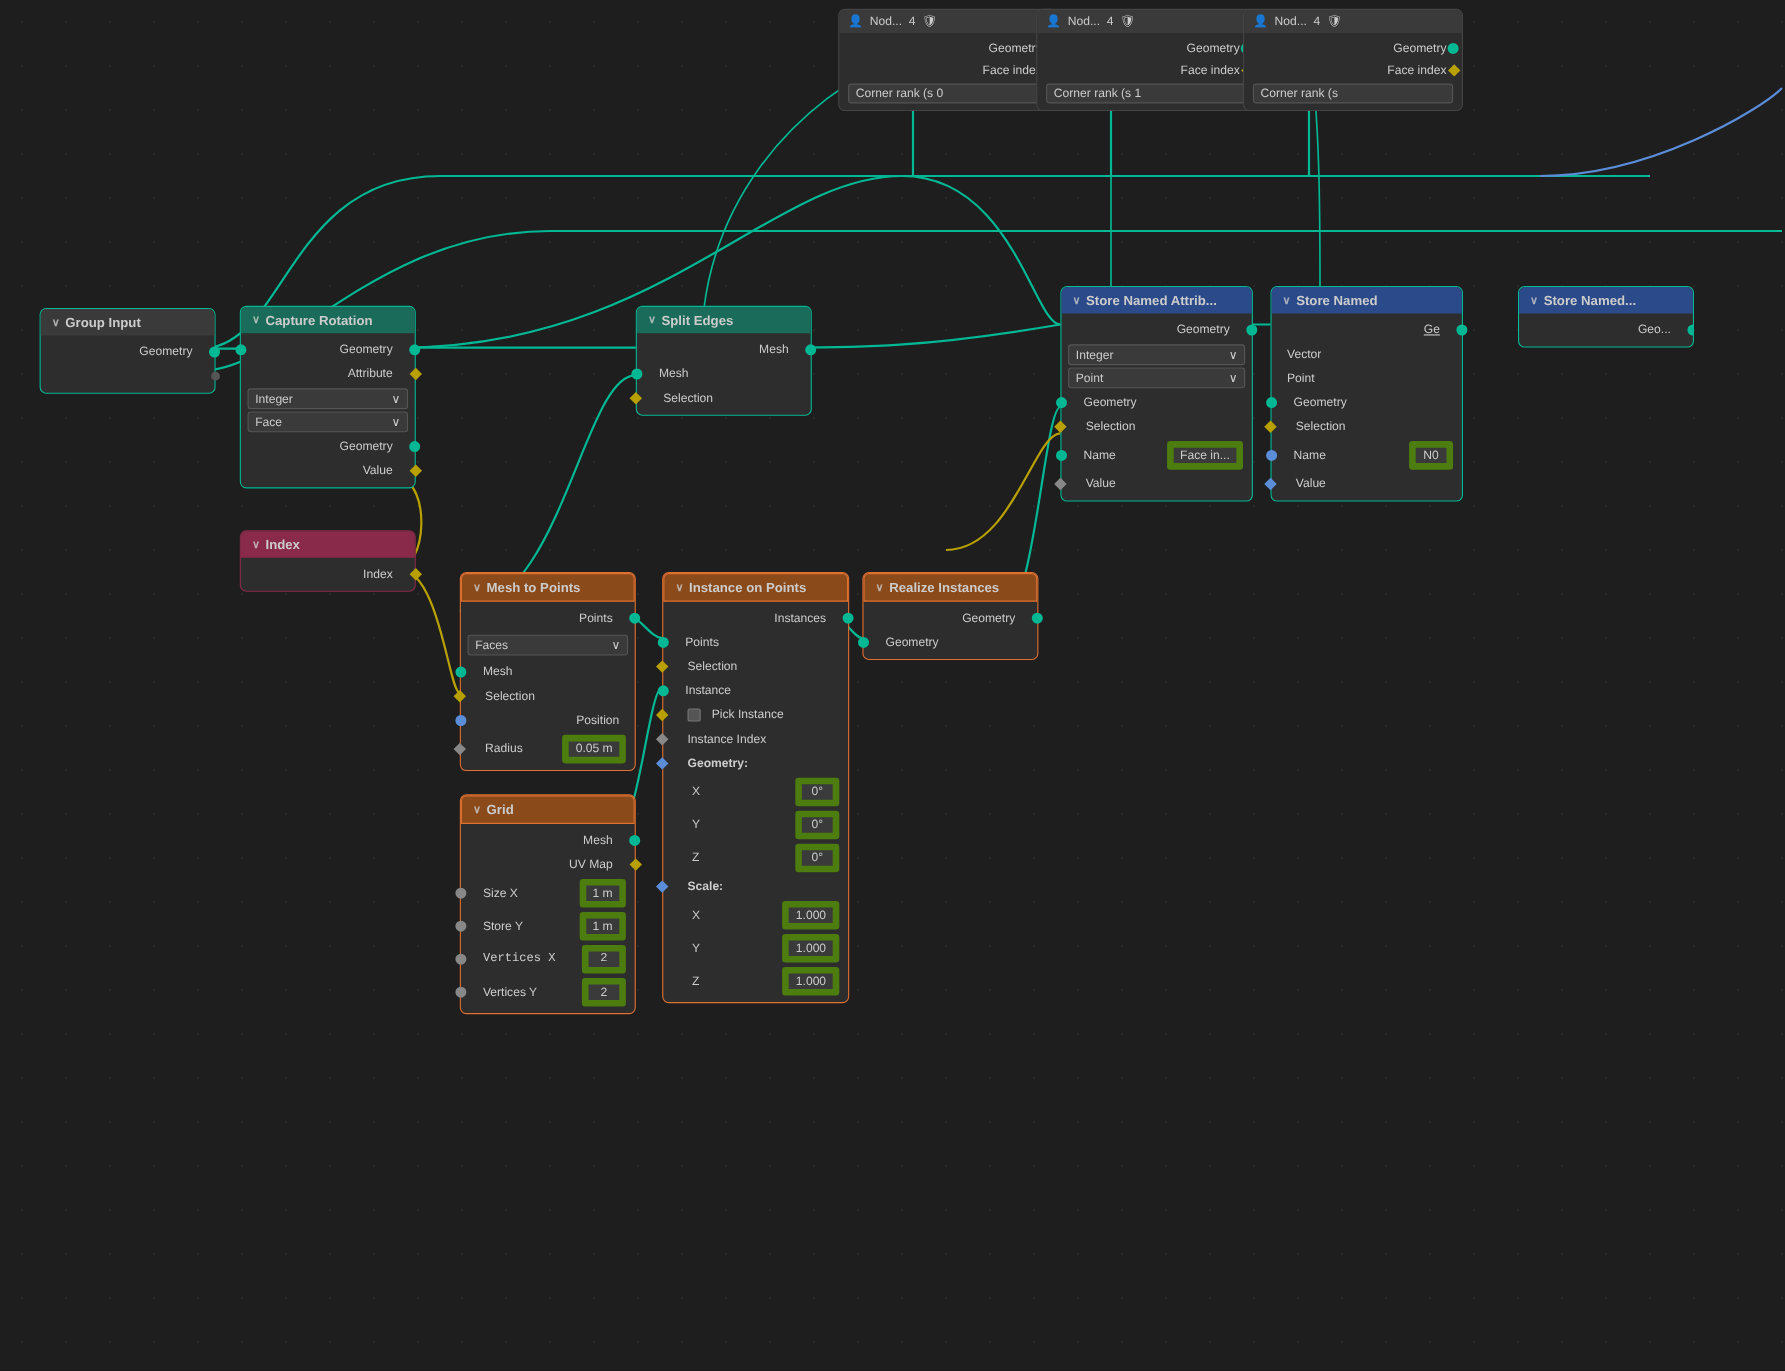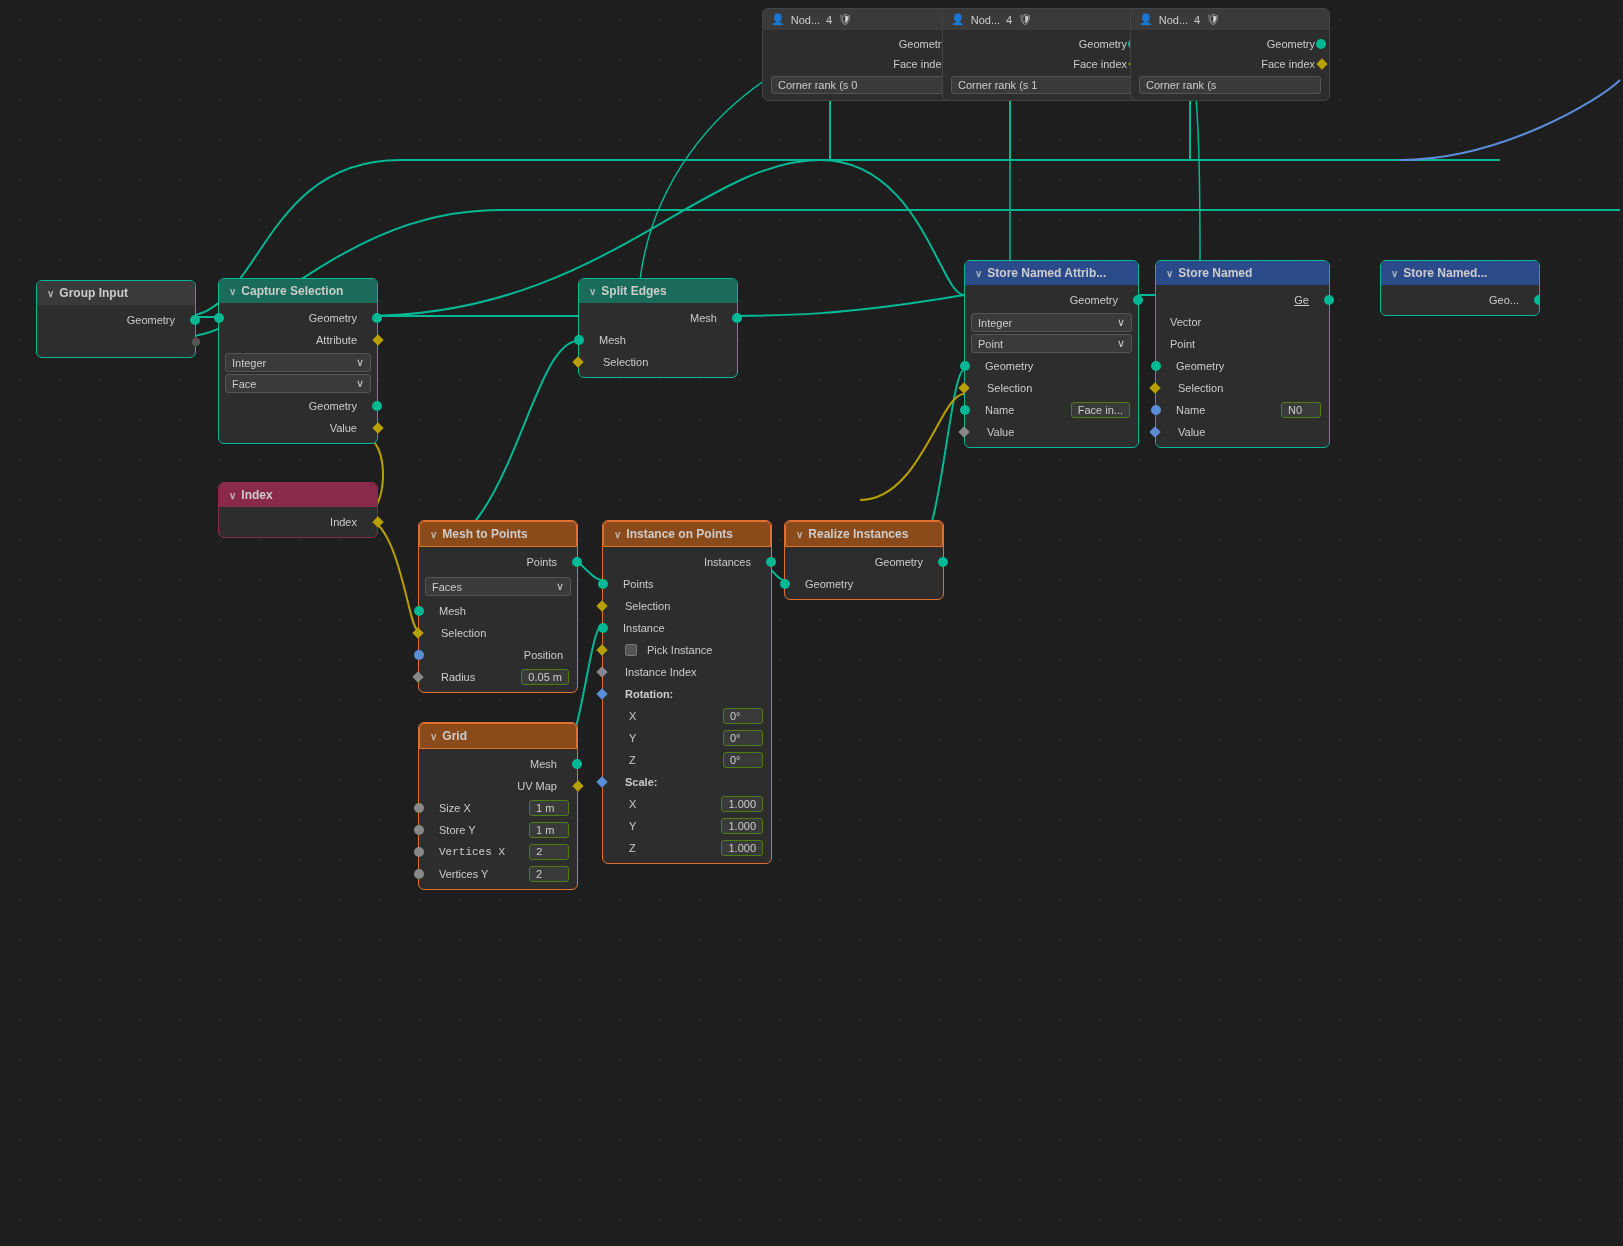--- a/index.html
+++ b/index.html
@@ -135,27 +135,28 @@
       border-radius: 3px;
       padding: 2px 6px;
       font-size: 11px;
       color: #ccc;
       text-align: center;
       min-width: 50px;
     }
 
     .value-field {
       background: #3a3a3a;
-      border: 1px solid #4d7c0f;
+      border: 6px solid #4d7c0f;
       border-radius: 3px;
       padding: 1px 6px;
       font-size: 11px;
       color: #ccc;
       margin-left: 4px;
       min-width: 40px;
+      text-align: center;
     }
 
     
     .header-green { background: #1a6b5a; }
     .header-blue { background: #2a4a8a; }
     .header-dark { background: #3a3a3a; }
     .header-pink { background: #8a2a4a; }
     .header-orange { background: #8a4a1a; border: 1px solid #e07030; }
 
     .node-border-green { border-color: #00b894; }
@@ -339,21 +340,21 @@
       </div>
       <div class="node-row node-row-right" style="position:relative;padding-right:14px;">
         <div class="socket" style="position:absolute;right:-5px;top:50%;transform:translateY(-50%);background:#555;width:8px;height:8px;"></div>
       </div>
     </div>
   </div>
 
   <div class="node node-border-green" style="left:218px;top:278px;width:160px;">
     <div class="node-header header-green">
       <span class="chevron">∨</span>
-      <span>Capture Selection</span>
+      <span>Capture Rotation</span>
     </div>
     <div class="node-body">
       <div class="node-row" style="position:relative;padding-left:14px;justify-content:flex-end;padding-right:14px;">
         <div class="socket socket-green" style="position:absolute;left:-5px;top:50%;transform:translateY(-50%);"></div>
         <span class="label label-right">Geometry</span>
         <div class="socket socket-green" style="position:absolute;right:-5px;top:50%;transform:translateY(-50%);"></div>
       </div>
       <div class="node-row" style="position:relative;padding-right:14px;justify-content:flex-end;">
         <span class="label label-right">Attribute</span>
         <div style="position:absolute;right:-5px;top:50%;transform:translateY(-50%) rotate(45deg);width:8px;height:8px;background:#b8a000;"></div>
@@ -508,21 +509,21 @@
         <div style="position:absolute;left:-5px;top:50%;transform:translateY(-50%) rotate(45deg);width:8px;height:8px;background:#b8a000;"></div>
         <div class="checkbox-sm" style="margin-left:8px;"></div>
         <span class="label">Pick Instance</span>
       </div>
       <div class="node-row" style="position:relative;padding-left:14px;">
         <div style="position:absolute;left:-5px;top:50%;transform:translateY(-50%) rotate(45deg);width:8px;height:8px;background:#888;"></div>
         <span class="label" style="padding-left:8px;">Instance Index</span>
       </div>
       <div class="node-row" style="position:relative;padding-left:14px;">
         <div style="position:absolute;left:-5px;top:50%;transform:translateY(-50%) rotate(45deg);width:8px;height:8px;background:#5b8dd9;"></div>
-        <span class="label" style="padding-left:8px;font-weight:bold;">Rotation:</span>
+        <span class="label" style="padding-left:8px;font-weight:bold;">Geometry:</span>
       </div>
       <div class="node-row" style="padding-left:20px;">
         <span class="label">X</span>
         <div class="value-field" style="margin-left:auto;">0°</div>
       </div>
       <div class="node-row" style="padding-left:20px;">
         <span class="label">Y</span>
         <div class="value-field" style="margin-left:auto;">0°</div>
       </div>
       <div class="node-row" style="padding-left:20px;">

